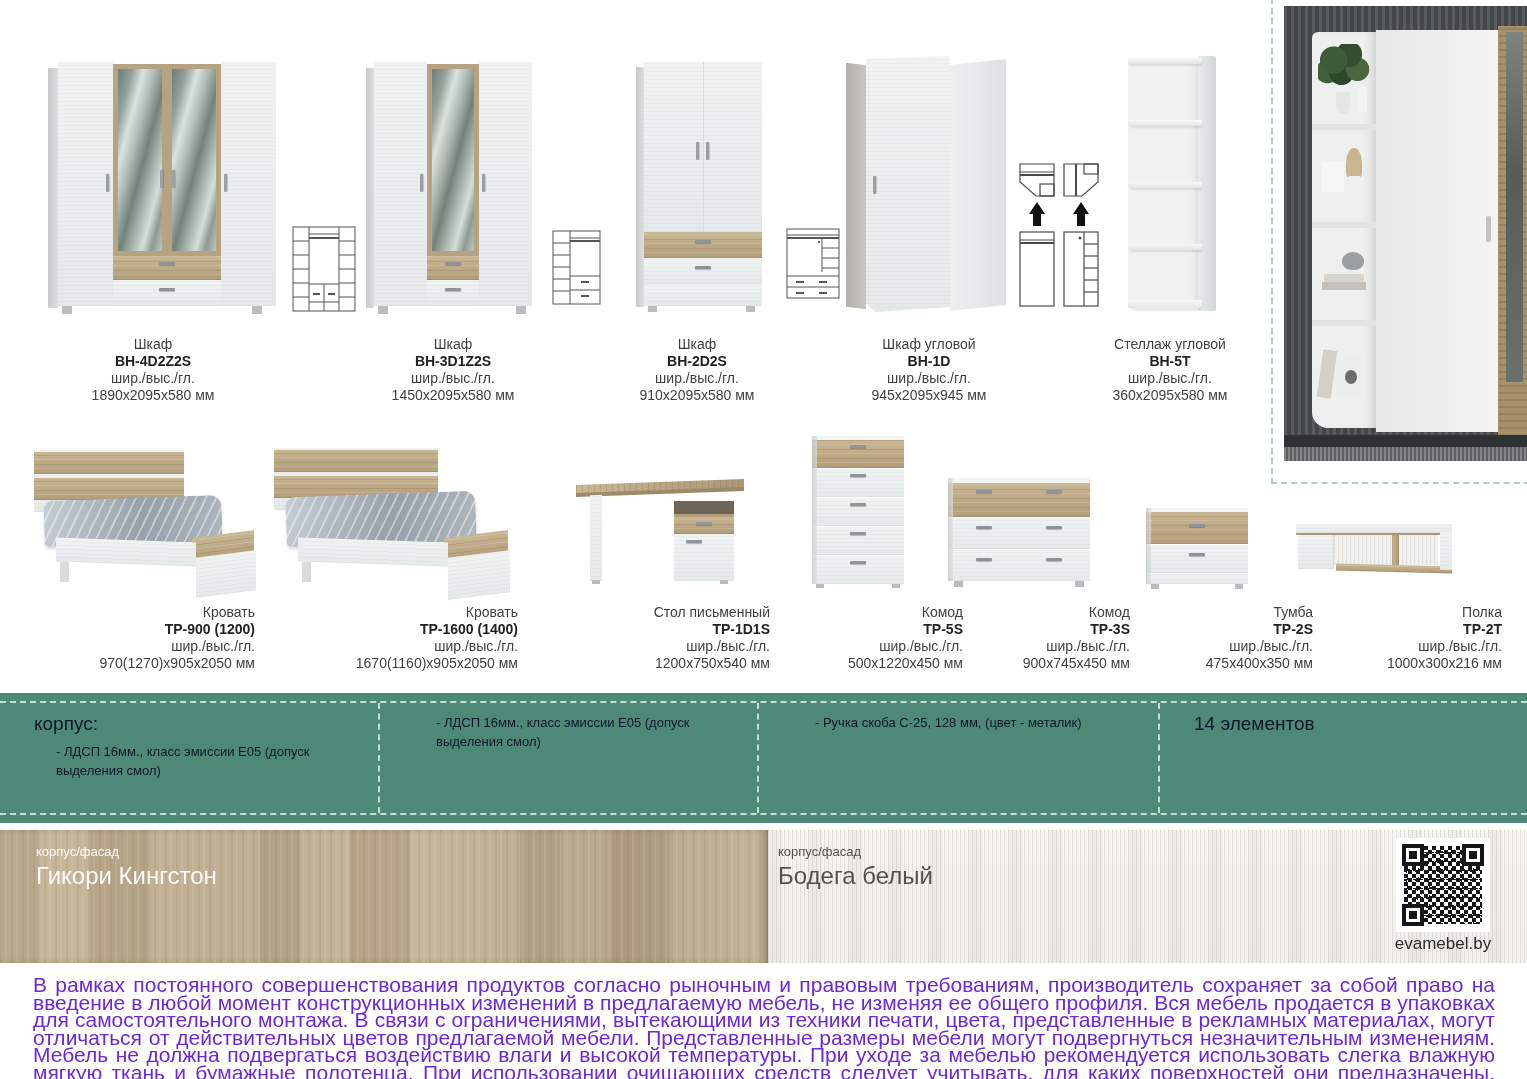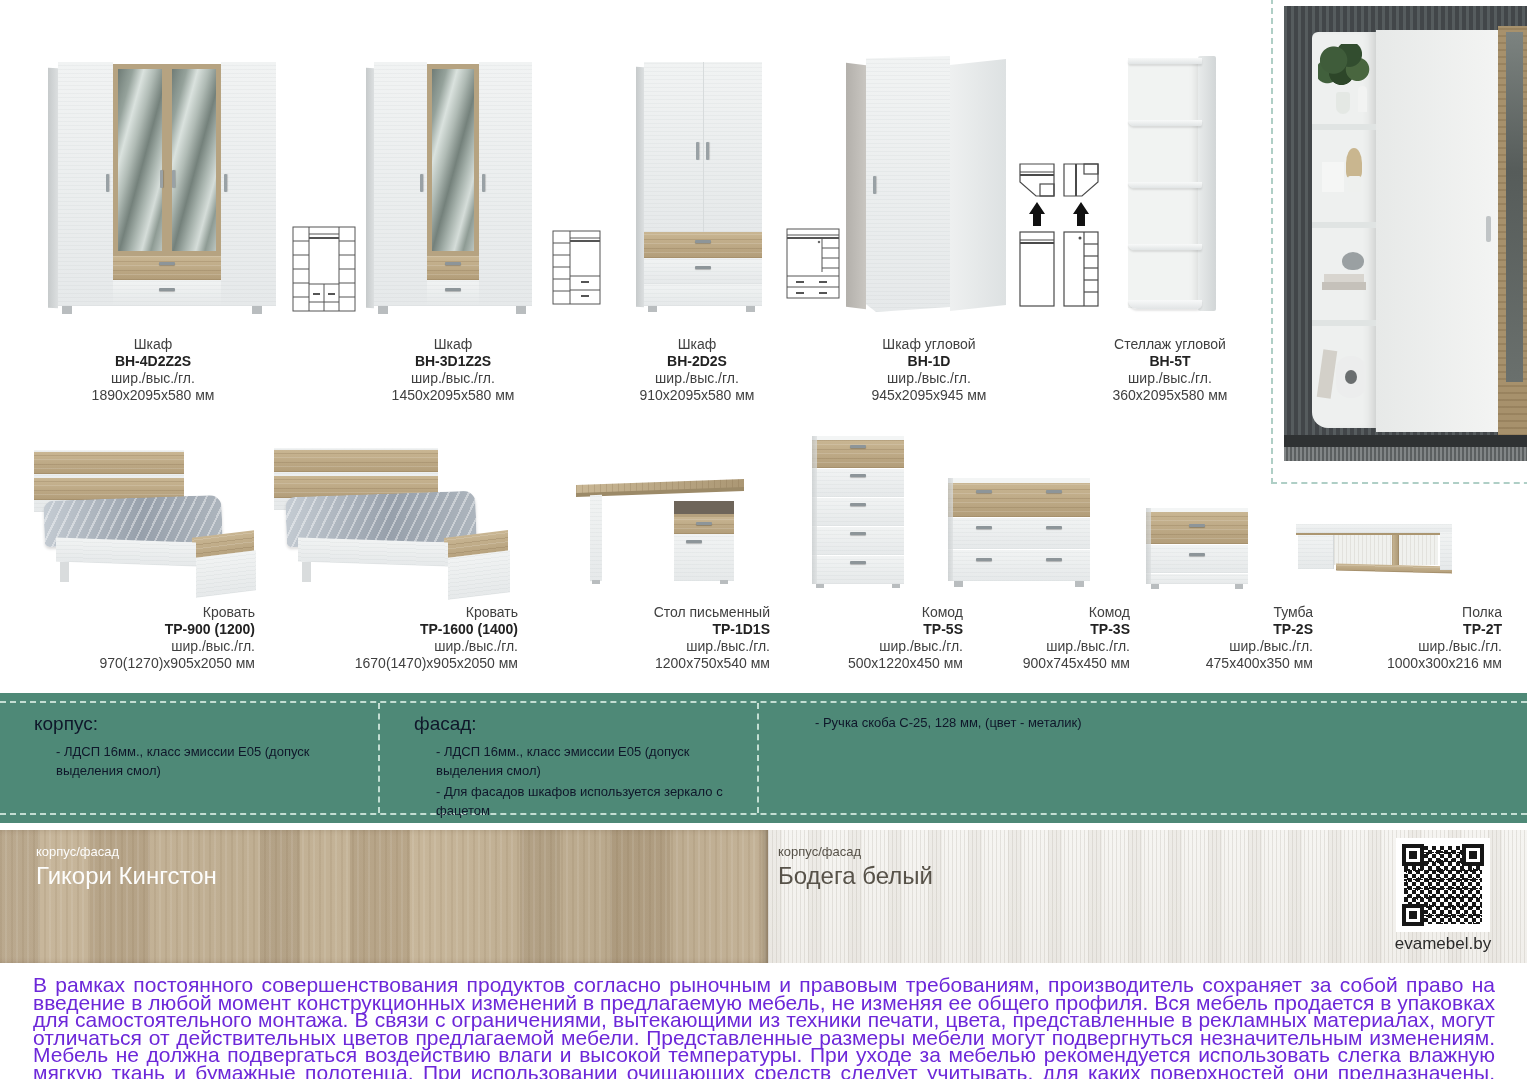--- a/index.html
+++ b/index.html
@@ -385,21 +385,21 @@
   <div class="plabel r2" style="left:35px;">
     <div>Кровать</div>
     <div class="pl-model">ТР-900 (1200)</div>
     <div>шир./выс./гл.</div>
     <div>970(1270)х905х2050 мм</div>
   </div>
   <div class="plabel r2" style="left:298px;">
     <div>Кровать</div>
     <div class="pl-model">ТР-1600 (1400)</div>
     <div>шир./выс./гл.</div>
-    <div>1670(1470)х905х2050 мм</div>
+    <div>1670(1160)х905х2050 мм</div>
   </div>
   <div class="plabel r2" style="left:550px;">
     <div>Стол письменный</div>
     <div class="pl-model">ТР-1D1S</div>
     <div>шир./выс./гл.</div>
     <div>1200х750х540 мм</div>
   </div>
   <div class="plabel r2" style="left:743px;">
     <div>Комод</div>
     <div class="pl-model">ТР-5S</div>
@@ -425,26 +425,27 @@
     <div>1000х300х216 мм</div>
   </div>
 
   <div class="spec-band">
     <div class="spec-inner">
       <div class="spec-col" style="width:378px;">
         <div class="spec-title">корпус:</div>
         <div class="spec-line">- ЛДСП 16мм., класс эмиссии Е05 (допуск выделения смол)</div>
       </div>
       <div class="spec-col" style="width:379px;">
-        <div class="spec-title">фасад:</div>
         <div class="spec-line">- ЛДСП 16мм., класс эмиссии Е05 (допуск выделения смол)</div>
-        <div class="spec-line">- Для фасадов шкафов используется зеркало с фацетом</div>
       </div>
       <div class="spec-col" style="width:401px;">
         <div class="spec-line">- Ручка скоба С-25, 128 мм, (цвет - металик)</div>
+      </div>
+      <div class="spec-col" style="width:369px;">
+        <div class="spec-title">14 элементов</div>
       </div>
     </div>
   </div>
 
   <div class="decor-band">
     <div class="decor-left">
       <div class="decor-text">
         <div class="decor-small">корпус/фасад</div>
         <div class="decor-big">Гикори Кингстон</div>
       </div>

